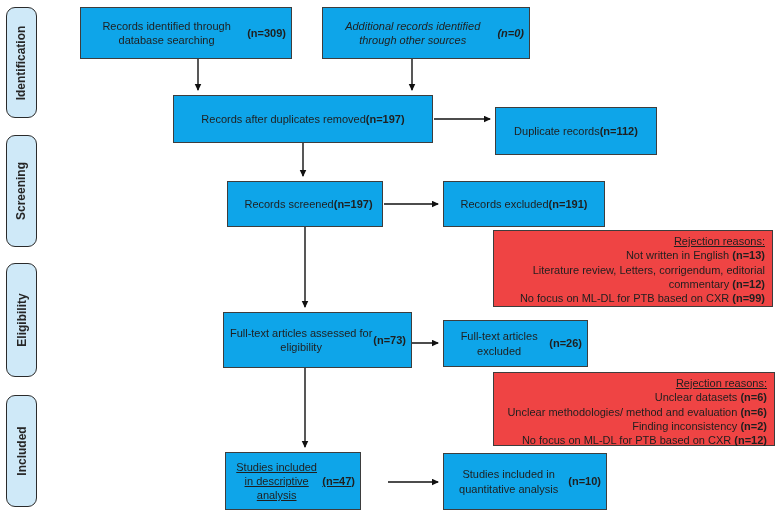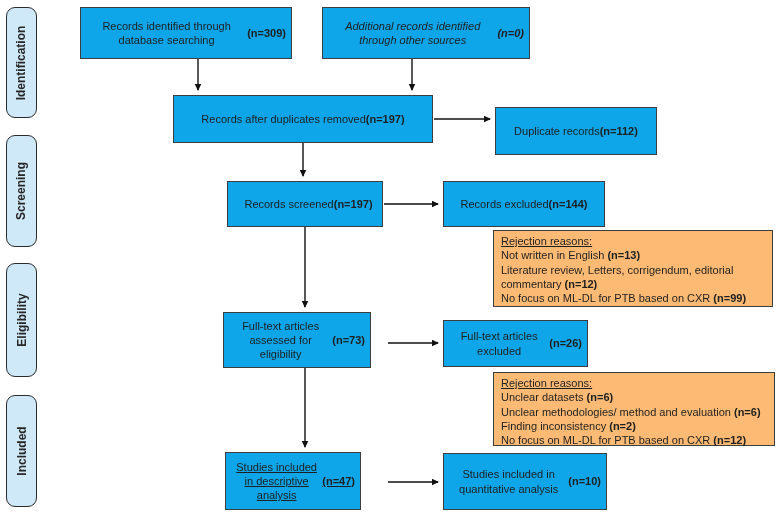--- a/index.html
+++ b/index.html
@@ -44,27 +44,27 @@
     justify-content: center;
     text-align: center;
     font-size: 11px;
     line-height: 1.3;
     padding: 2px 5px;
     box-sizing: border-box;
   }
   .box-n { font-weight: bold; }
   .note-box {
     position: absolute;
-    background: #fdba74;
+    background: #ef4444;
     border: 1.5px solid #3d3d3d;
     font-size: 11px;
     line-height: 1.3;
     padding: 3px 7px;
     box-sizing: border-box;
-    text-align: left;
+    text-align: right;
   }
   .note-title { text-decoration: underline; }
   .note-line .n { font-weight: bold; margin-top: 8px; }
 </style>
 </head>
 <body>
 
 <div class="canvas">
 
   <svg class="arrow-layer" width="778" height="514" viewBox="0 0 778 514">
@@ -117,24 +117,24 @@
     <div class="box-n">(n=112)</div>
   </div>
 
   <div class="flow-box" style="left:227px; top:181px; width:156px; height:46px;padding-left:12px;">
     <div>Records screened</div>
     <div class="box-n">(n=197)</div>
   </div>
 
   <div class="flow-box" style="left:443px; top:181px; width:162px; height:46px;">
     <div>Records excluded</div>
-    <div class="box-n">(n=144)</div>
+    <div class="box-n">(n=191)</div>
   </div>
 
-  <div class="flow-box" style="left:223px; top:312px; width:148px; height:56px;">
+  <div class="flow-box" style="left:223px; top:312px; width:189px; height:56px;">
     <div>Full-text articles assessed for eligibility</div>
     <div class="box-n">(n=73)</div>
   </div>
 
   <div class="flow-box" style="left:443px; top:320px; width:145px; height:47px;">
     <div>Full-text articles excluded</div>
     <div class="box-n">(n=26)</div>
   </div>
 
   <div class="flow-box" style="left:225px; top:452px; width:136px; height:58px;text-decoration:underline;">

